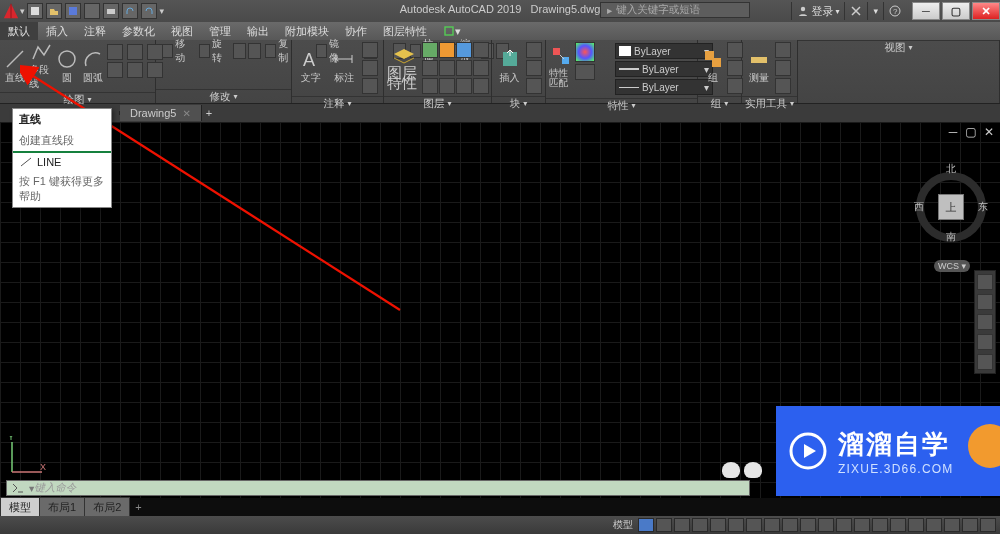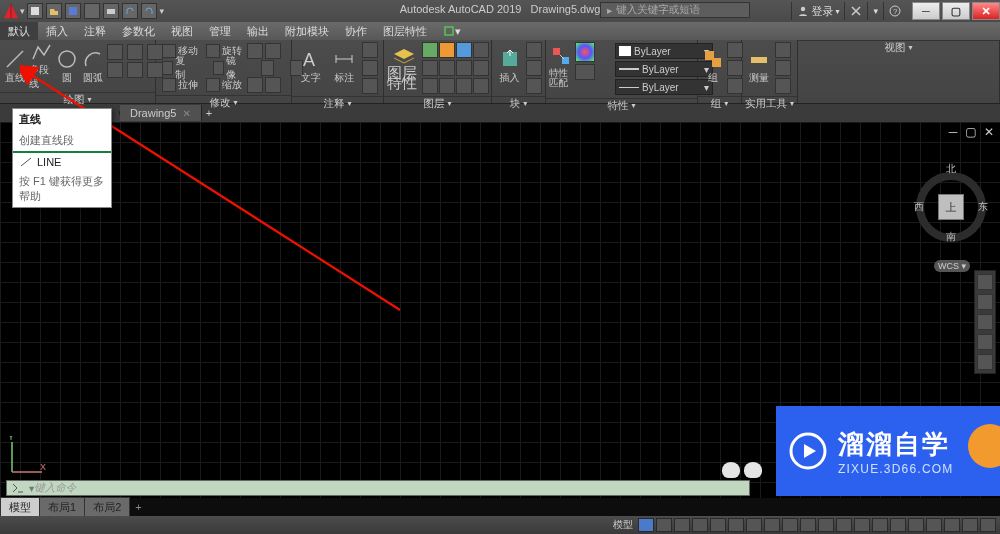--- a/index.html
+++ b/index.html
@@ -256,21 +256,21 @@
         <div class="sbtn"></div>
       </div>
     </div>
     <div class="plabel">
         <span>绘图</span>
         <span style="font-size:8px">▾</span>
       </div>
   </div>
 
   <div class="panel" style="width:136px">
-    <div class="tools" style="flex-direction:column;gap:1px;padding-top:3px">
+    <div class="tools" style="gap:1px;padding-top:3px">
       <div style="display:flex;gap:2px">
         <div class="txtbtn">
             <span class="sq"></span>
             <span>移动</span>
           </div>
         <div class="txtbtn">
             <span class="sq"></span>
             <span>旋转</span>
           </div>
         <div class="sbtn"></div>

